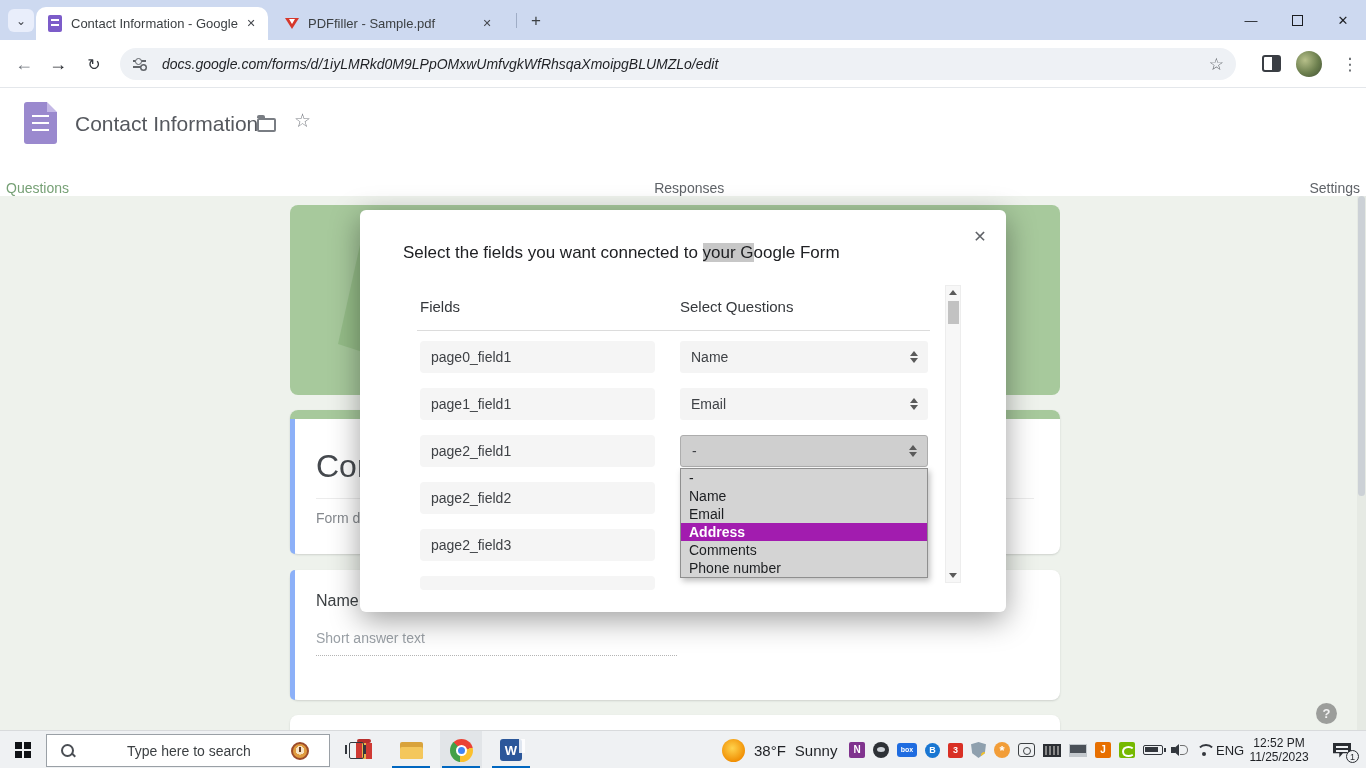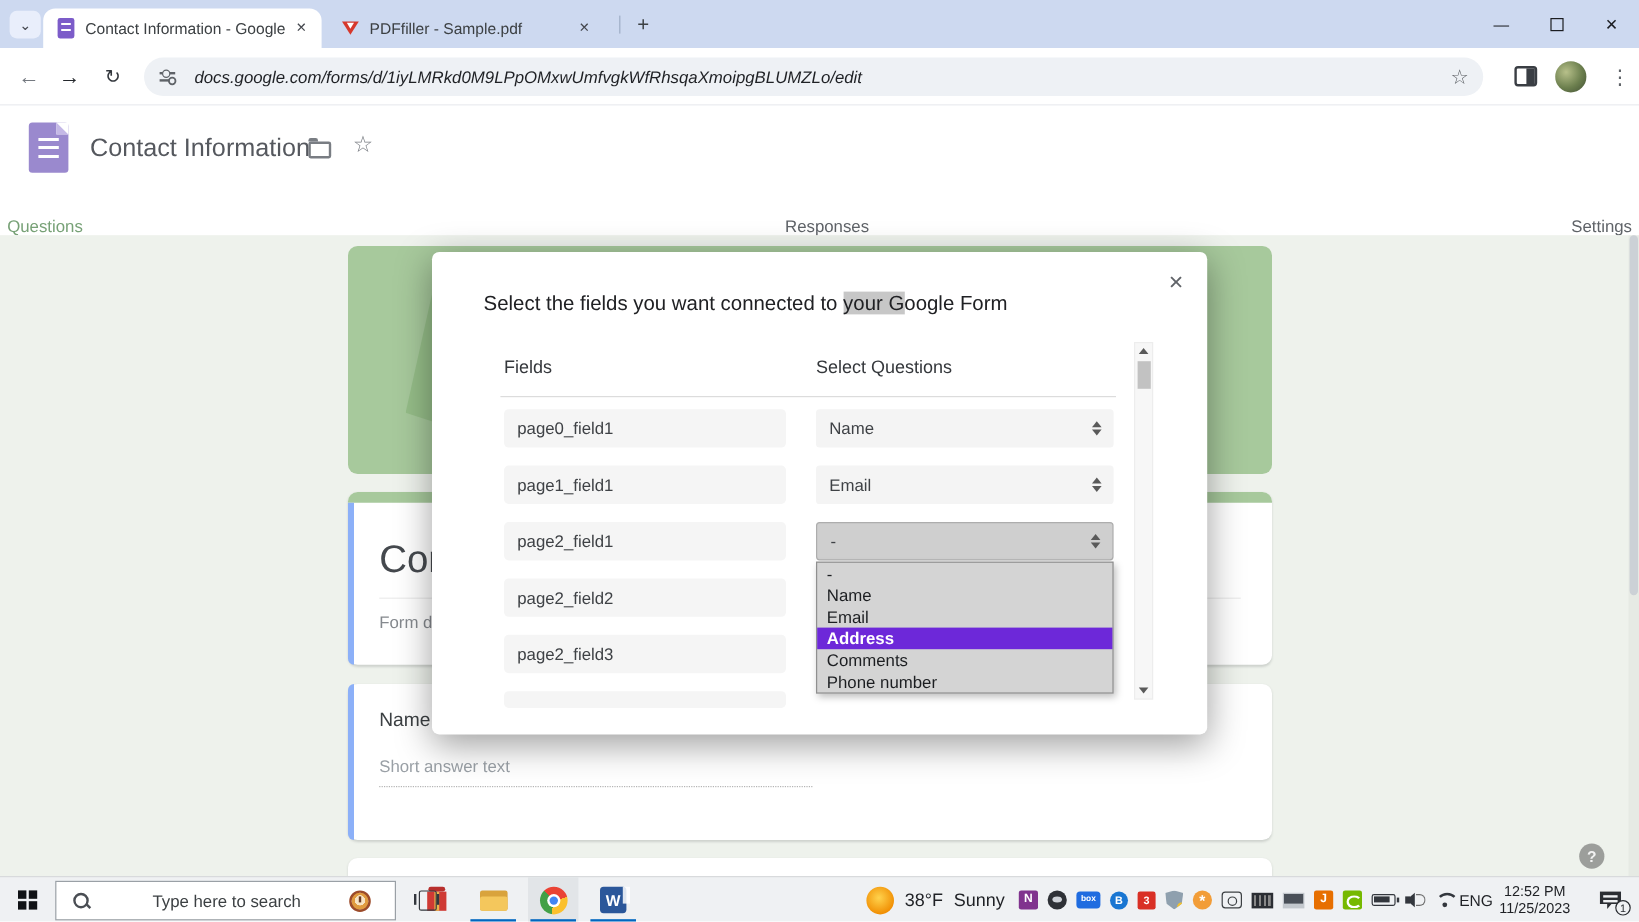--- a/index.html
+++ b/index.html
@@ -107,21 +107,21 @@
   .select-box { position:absolute; left:320px; width:248px; height:32px; background:#f4f4f4; border-radius:3px; font-size:14px; color:#3f4246; display:flex; align-items:center; padding:0 10px 0 11px; cursor:pointer; }
   .select-box.focused { background:#cfcfcf; border:1px solid #adadad; }
   .select-value { flex:1; }
   .updown { display:flex; flex-direction:column; gap:2px; align-items:center; }
   .tri-up { width:0; height:0; border-left:4px solid transparent; border-right:4px solid transparent; border-bottom:5px solid #5a5a5a; }
   .tri-down { width:0; height:0; border-left:4px solid transparent; border-right:4px solid transparent; border-top:5px solid #5a5a5a; }
   .row0 { top:131px; } .row1 { top:178px; } .row2 { top:225px; } .row3 { top:272px; } .row4 { top:319px; }
   .field-partial { top:366px; height:14px; overflow:hidden; }
   .dropdown { position:absolute; left:320px; top:258px; width:248px; background:#d4d4d4; border:1px solid #8f8f8f; box-shadow:2px 3px 6px rgba(0,0,0,.25); z-index:60; }
   .dd-opt { height:18px; line-height:18px; font-size:14px; color:#1c1e21; padding-left:8px; cursor:pointer; white-space:nowrap; }
-  .dd-opt.highlighted { background:#6d28d9; color:#fff; font-weight:bold; }
+  .dd-opt.highlighted { background:#a21caf; color:#fff; font-weight:bold; }
   .modal-scroll { position:absolute; left:585px; top:75px; width:16px; height:298px; background:#f7f7f7; border:1px solid #ededed; }
   .ms-arrow { position:absolute; left:0; width:14px; height:13px; display:flex; align-items:center; justify-content:center; cursor:pointer; }
   .ms-up { top:0; } .ms-down { bottom:0; }
   .ms-arrow .tri-up, .ms-arrow .tri-down { border-left-width:4px; border-right-width:4px; }
   .ms-thumb { position:absolute; left:2px; top:15px; width:11px; height:23px; background:#c2c2c2; cursor:pointer; }
 
   
   .taskbar { position:absolute; left:0; top:730px; width:1366px; height:38px; background:#eff1f3; border-top:1px solid #d8dadc; }
   .start-btn { position:absolute; left:0; top:0; width:46px; height:38px; display:flex; align-items:center; justify-content:center; cursor:pointer; }
   .win-logo { width:17px; height:17px; display:grid; grid-template-columns:7px 7px; grid-template-rows:7px 7px; gap:2px; }

